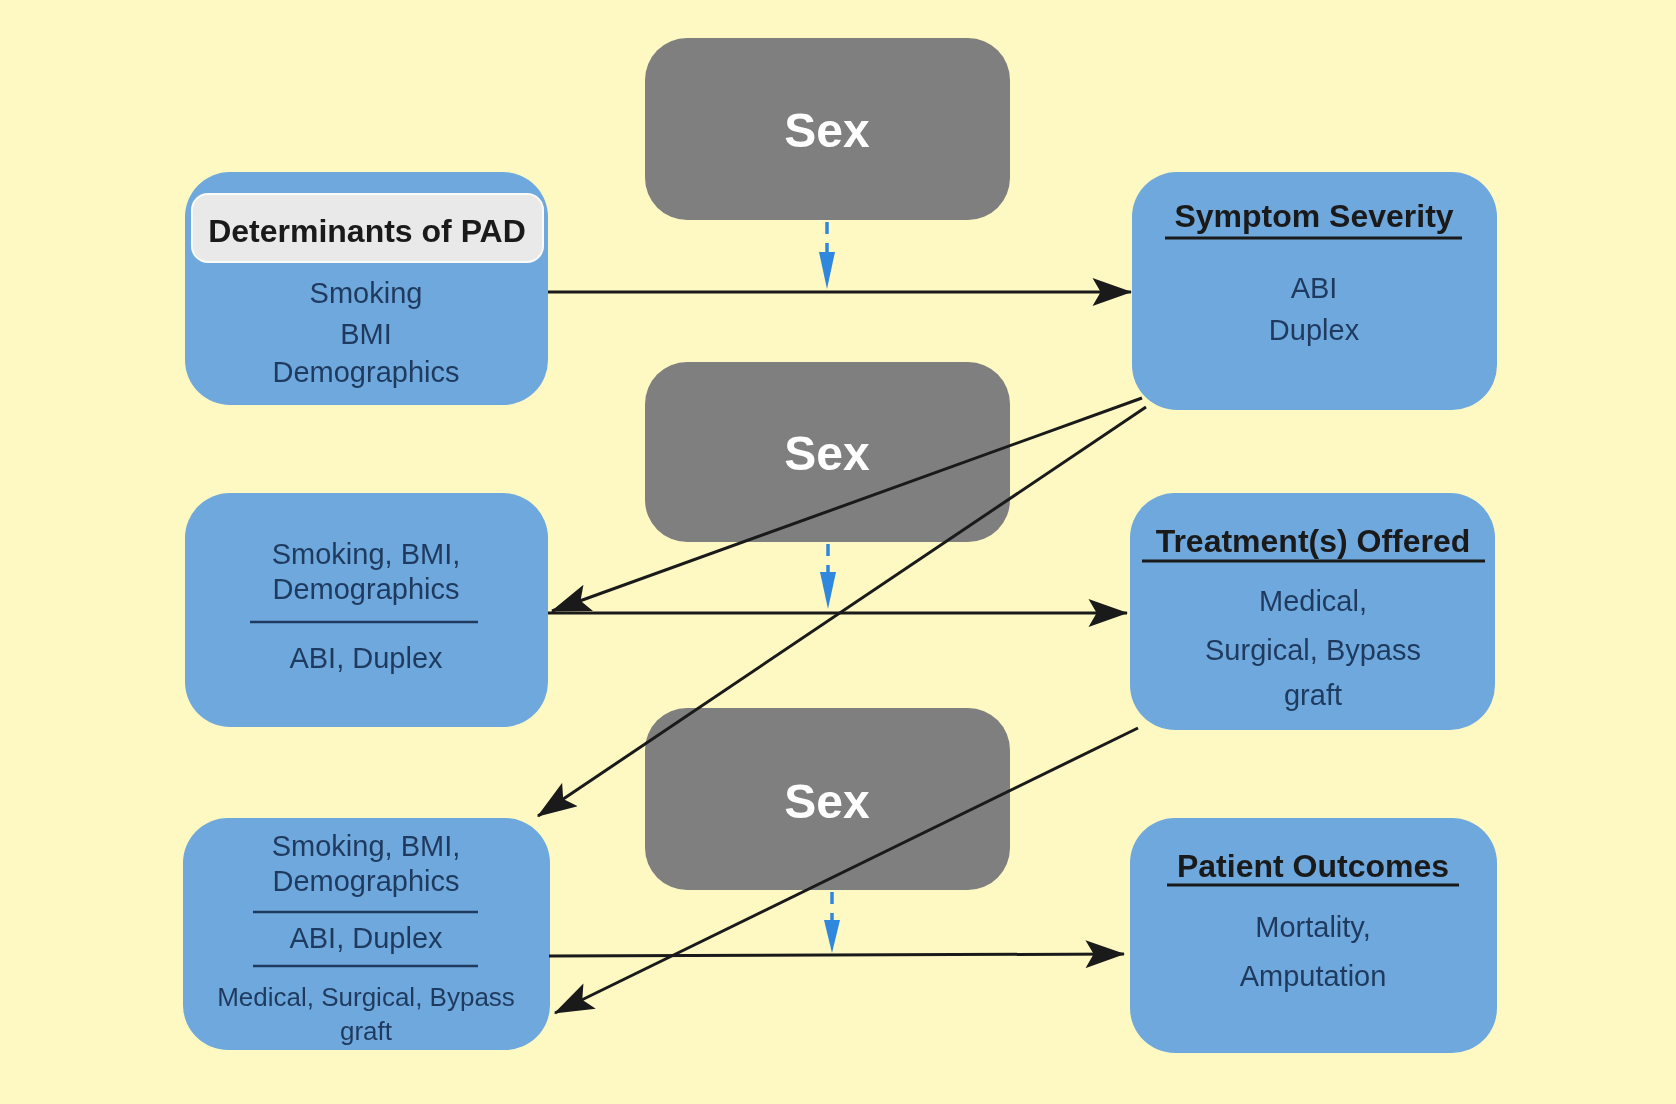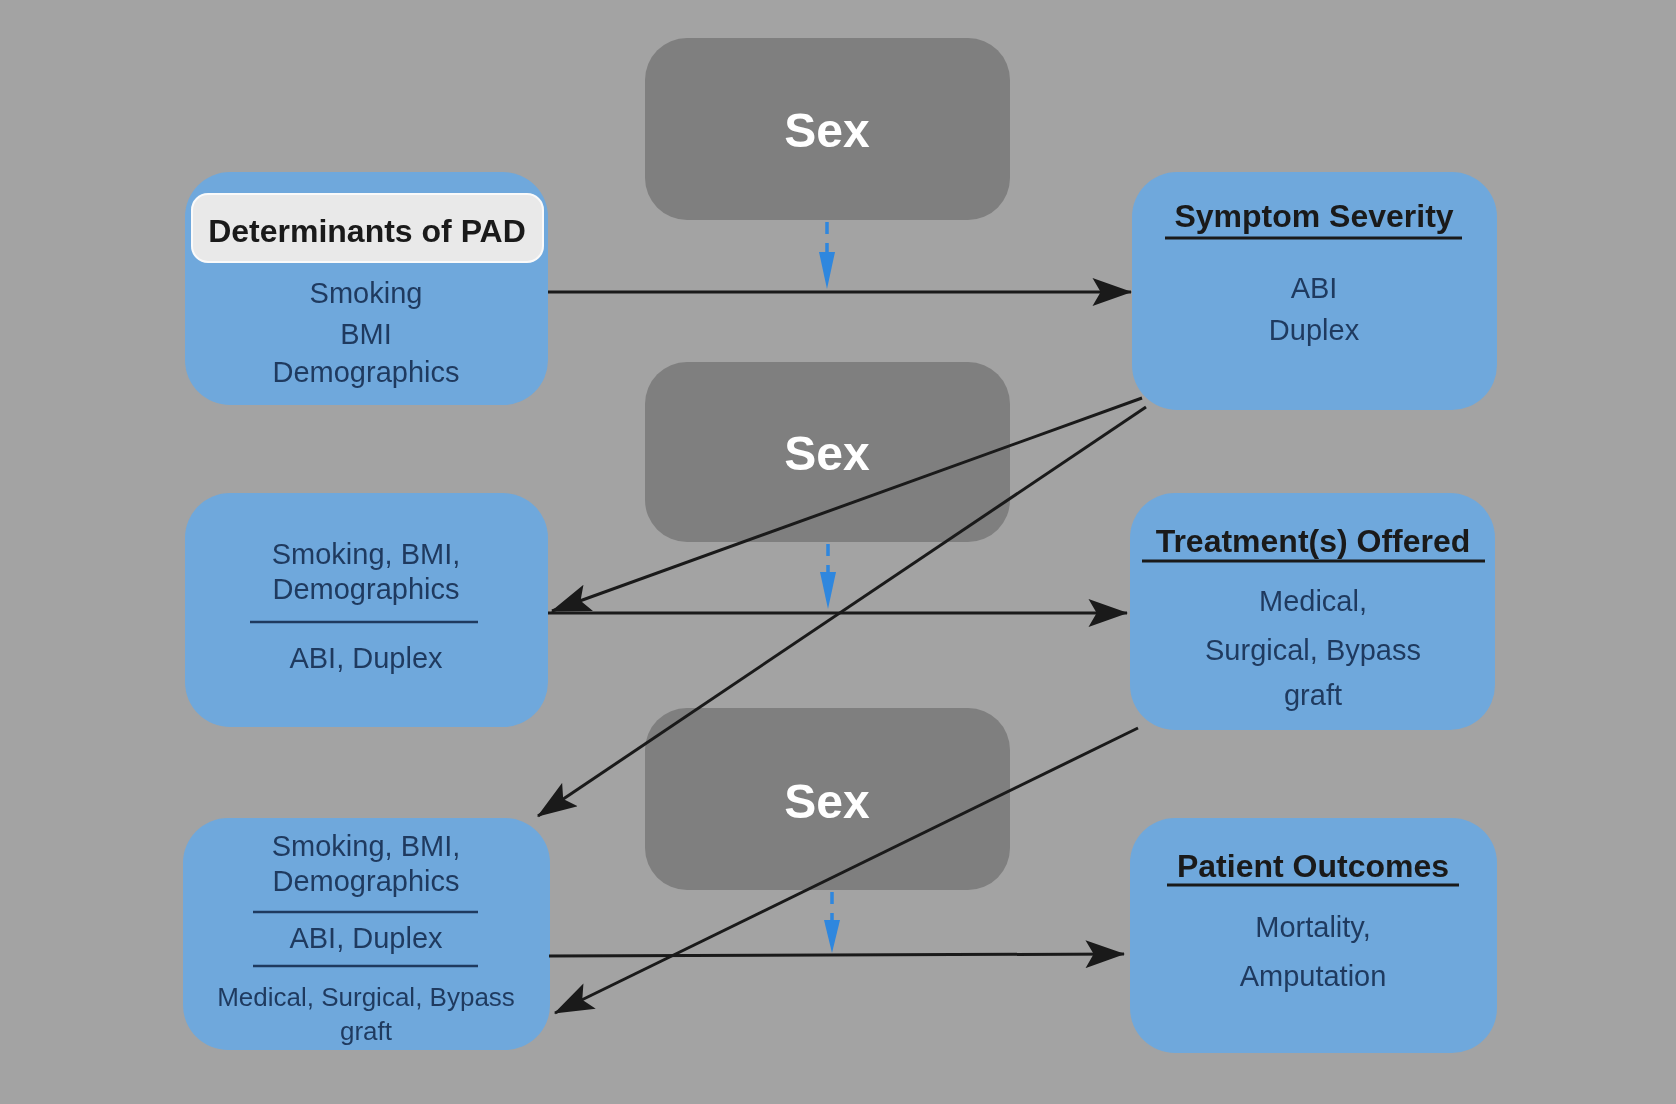--- a/index.html
+++ b/index.html
@@ -4,21 +4,21 @@
 <style>
   html, body {
     margin: 0;
     padding: 0;
     background: #ffffff;
   }
   .stage {
     position: relative;
     width: 1676px;
     height: 1104px;
-    background: #a3a3a3;
+    background: #fef9c3;
     font-family: "Liberation Sans", sans-serif;
   }
   svg { display: block; }
 
   .node-blue  { fill: #6fa8dc; }
   .node-gray  { fill: #7f7f7f; }
   .label-bg   { fill: #e9e9e9; stroke: #fafafa; stroke-width: 2; }
 
   .sex-label {
     font-family: "Liberation Sans", sans-serif;

